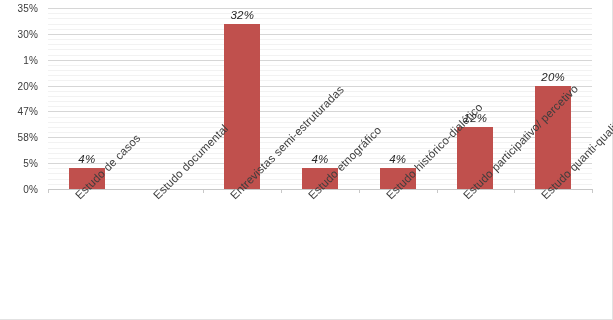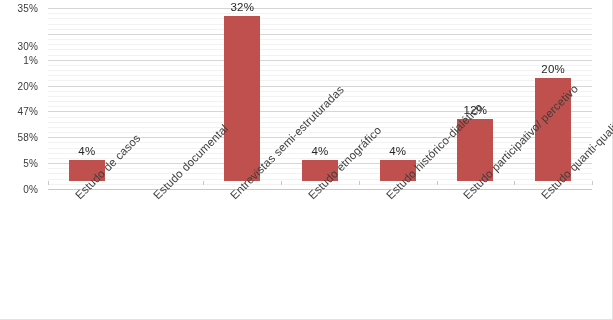--- a/index.html
+++ b/index.html
@@ -75,22 +75,23 @@
   
   #bars-layer {
     position: absolute;
     left: 48px;
     top: 8px;
     width: 544px;
     height: 181px;
   }
   .bar-slot {
     position: absolute;
-    bottom: 8px;
+    bottom: 0;
     height: 100%;
+    font-style: italic;
   }
   .bar {
     position: absolute;
     bottom: 0;
     left: 50%;
     transform: translateX(-50%);
     width: 36px;
     background: #c0504d;
   }
   .bar-value {
@@ -183,21 +184,21 @@
 
   <div id="baseline"></div>
 
   <div id="y-axis-labels">
       <div class="y-tick-label" style="top: 189px;">0%</div>
       <div class="y-tick-label" style="top: 163.143px;">5%</div>
       <div class="y-tick-label" style="top: 137.286px;">58%</div>
       <div class="y-tick-label" style="top: 111.429px;">47%</div>
       <div class="y-tick-label" style="top: 85.5714px;">20%</div>
       <div class="y-tick-label" style="top: 59.7143px;">1%</div>
-      <div class="y-tick-label" style="top: 33.8571px; margin-top: 12px;">30%</div>
+      <div class="y-tick-label" style="top: 33.8571px;">30%</div>
       <div class="y-tick-label" style="top: 8px;">35%</div>
     </div>
 
   <div id="bars-layer">
       <div class="bar-slot" style="left: 0px; width: 77.7143px;">
         <div class="bar" style="height: 20.6857px; background: rgb(192, 80, 77);"></div>
         <div class="bar-value" style="bottom: 23.6857px;">4%</div>
         <div class="tickmark"></div>
       </div>
       <div class="bar-slot" style="left: 155.429px; width: 77.7143px;">

